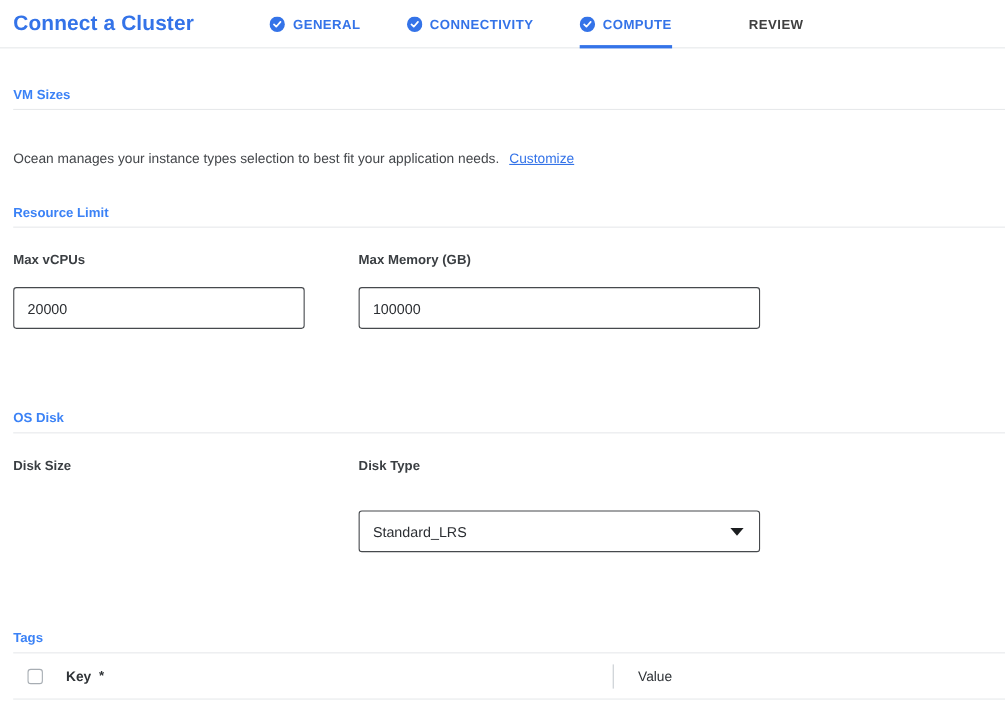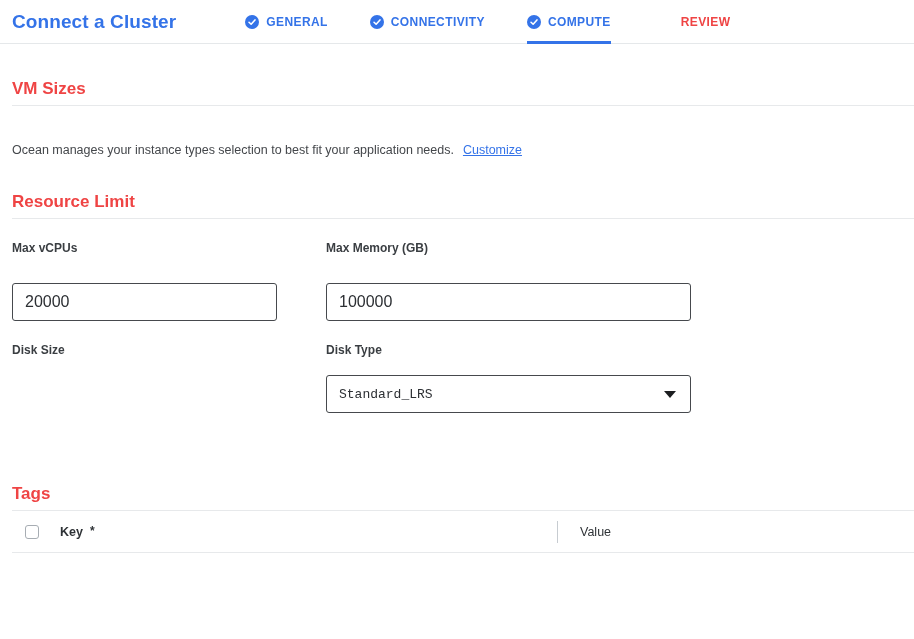--- a/index.html
+++ b/index.html
@@ -42,33 +42,33 @@
   }
   .tab .check-wrap { display: flex; align-items: center; margin-right: 7px; }
   .tab-label {
     font-size: 12px;
     font-weight: 600;
     letter-spacing: 0.4px;
     color: #3473e8;
     text-transform: uppercase;
     white-space: nowrap;
   }
-  .tab.inactive .tab-label { color: #ef4444; font-weight: 600; padding-left: 28px; }
+  .tab.inactive .tab-label { color: #404040; font-weight: 600; padding-left: 28px; }
   .tab-underline {
     position: absolute;
     left: 0; right: 0; bottom: -1px;
     height: 3px;
     background: #3473e8;
   }
 
   
   .content { padding-left: 12px; }
   .section-heading {
-    color: #ef4444;
-    font-size: 17px;
+    color: #3b82f6;
+    font-size: 12px;
     font-weight: 700;
     padding-bottom: 6px;
     border-bottom: 1px solid #e7e9eb;
   }
   .vm-sizes-heading { margin-top: 35px; }
   .vm-description-row {
     margin-top: 37px;
     font-size: 12.5px;
     color: #44474b;
     display: flex;
@@ -91,46 +91,45 @@
     grid-template-columns: 265px 365px;
     column-gap: 49px;
     margin-top: 22px;
   }
   .field-label {
     font-size: 12px;
     font-weight: 700;
     color: #3a3e42;
   }
   .field-input {
-    margin-top: 28px;
+    margin-top: 18px;
     width: 100%;
     height: 38px;
     border: 1px solid #46494d;
     border-radius: 3px;
     padding: 0 12px;
-    font-size: 16px;
+    font-size: 13px;
     color: #2c2f33;
     font-family: "Liberation Sans", sans-serif;
     background: #fff;
     outline: none;
     display: block;
   }
   .select-box {
-    margin-top: 18px;
+    margin-top: 34px;
     width: 100%;
     height: 38px;
     border: 1px solid #46494d;
     border-radius: 3px;
     padding: 0 14px 0 12px;
     display: flex;
     align-items: center;
     justify-content: space-between;
     cursor: pointer;
     background: #fff;
-    font-family: Liberation Mono, monospace;
   }
   .select-value { font-size: 13px; color: #2c2f33; }
   .caret-down {
     width: 0; height: 0;
     border-left: 6px solid transparent;
     border-right: 6px solid transparent;
     border-top: 7px solid #1c1e20;
   }
 
   
@@ -243,20 +242,21 @@
       <div>
         <div class="field-label">Max vCPUs</div>
         <input class="field-input" type="text" value="20000" style="">
       </div>
       <div>
         <div class="field-label">Max Memory (GB)</div>
         <input class="field-input" type="text" value="100000" style="">
       </div>
     </div>
 
+    <div class="section-heading os-disk-heading">OS Disk</div>
     <div class="field-grid">
       <div>
         <div class="field-label">Disk Size</div>
       </div>
       <div>
         <div class="field-label">Disk Type</div>
         <div class="select-box">
           <span class="select-value">Standard_LRS</span>
           <span class="caret-down"></span>
         </div>

